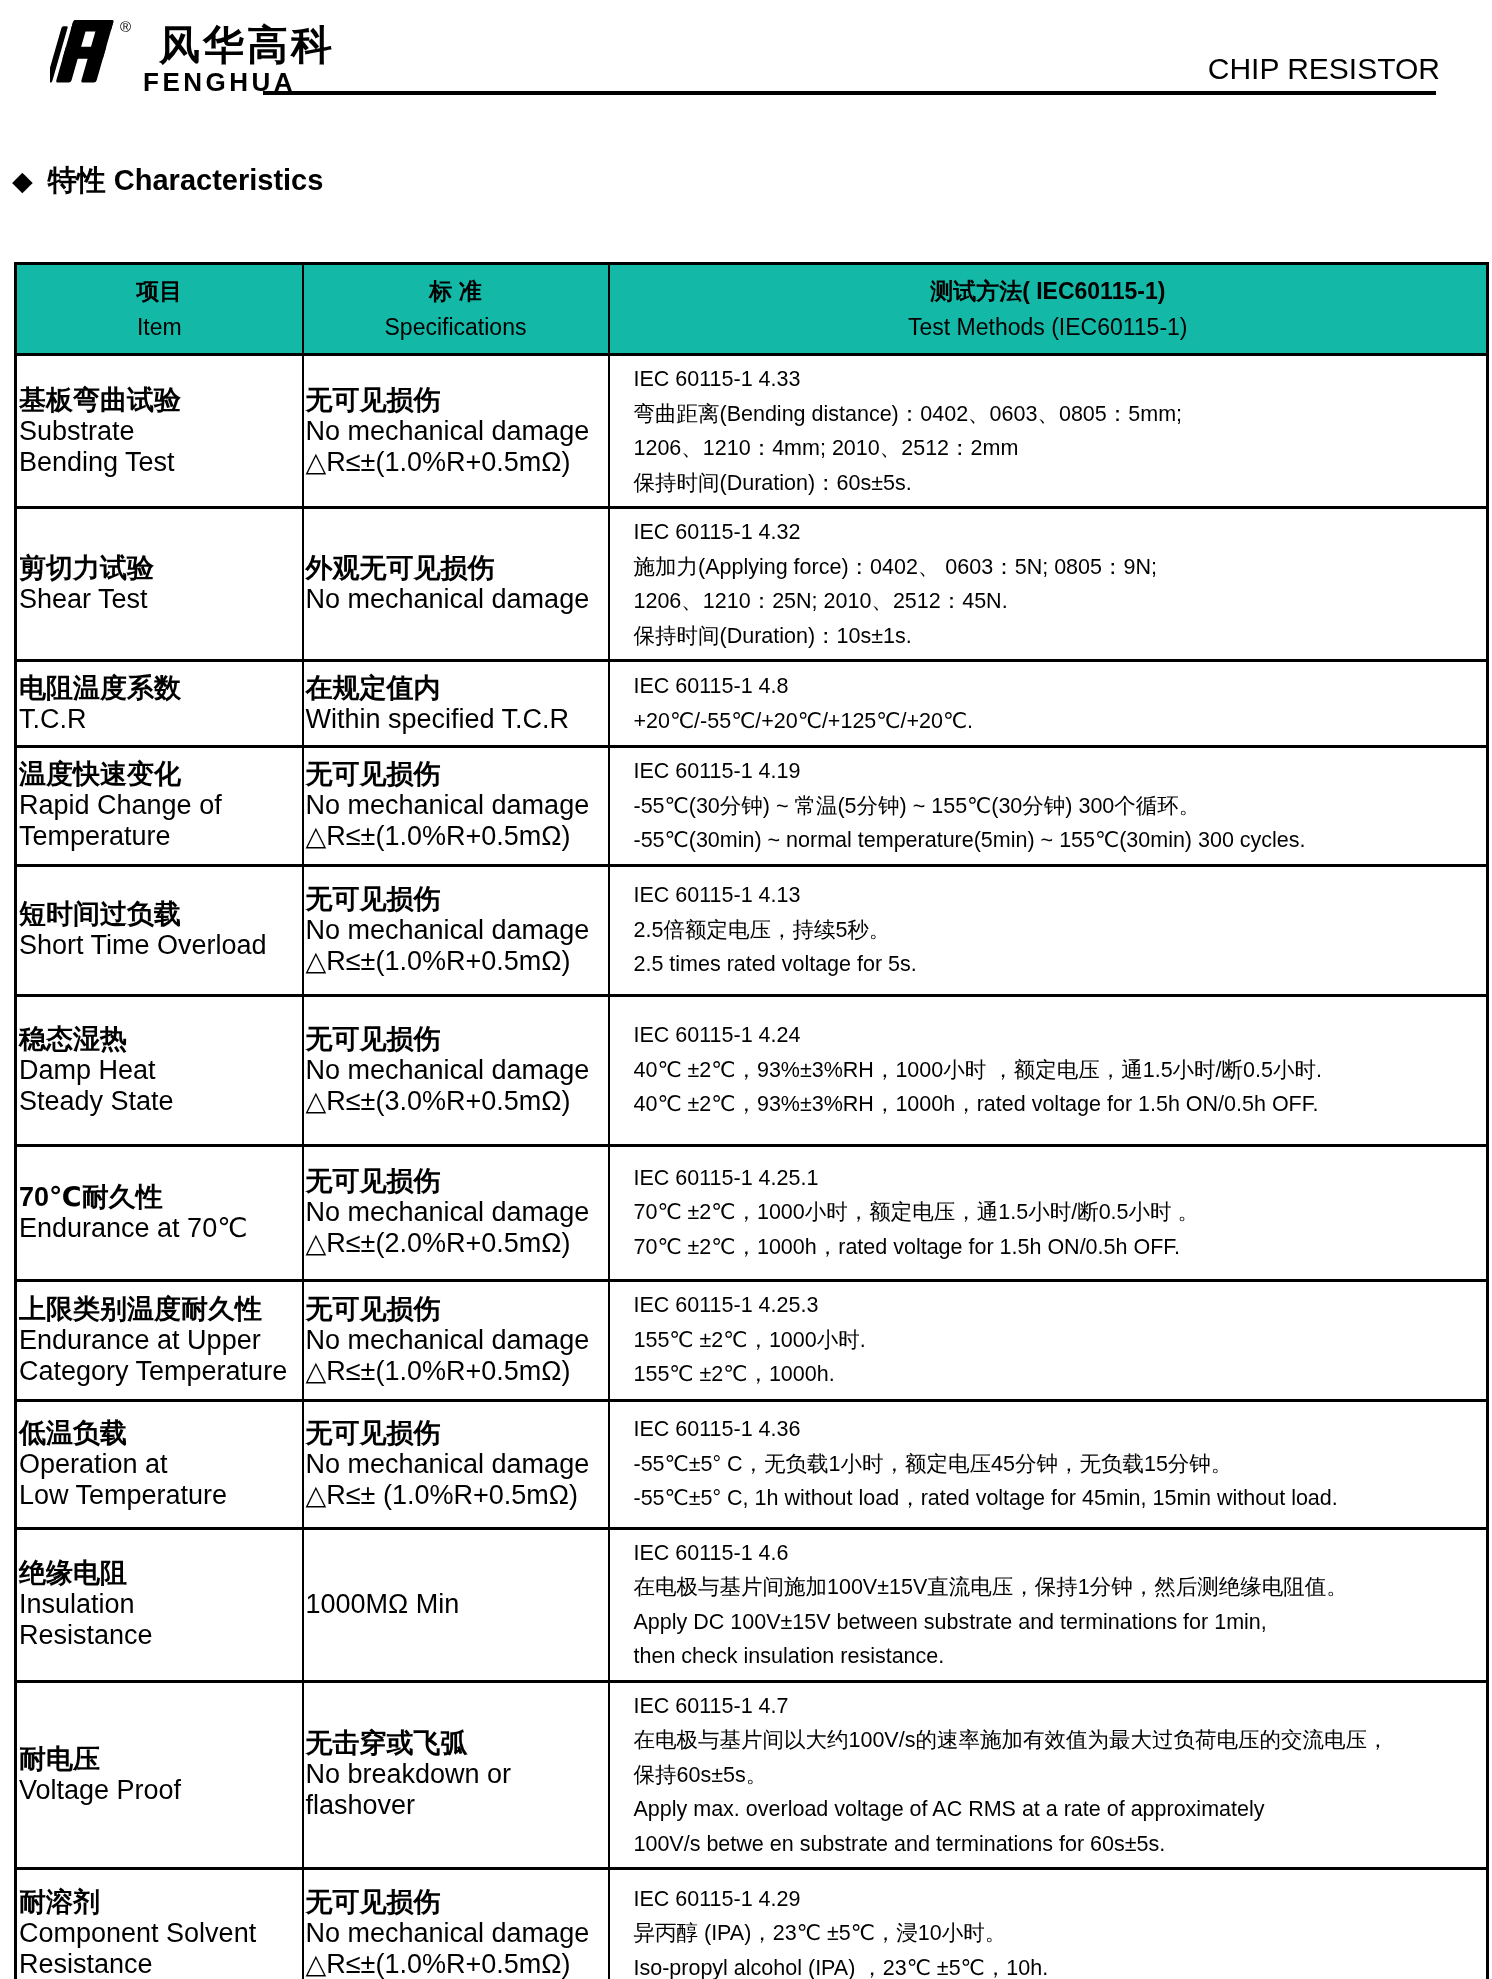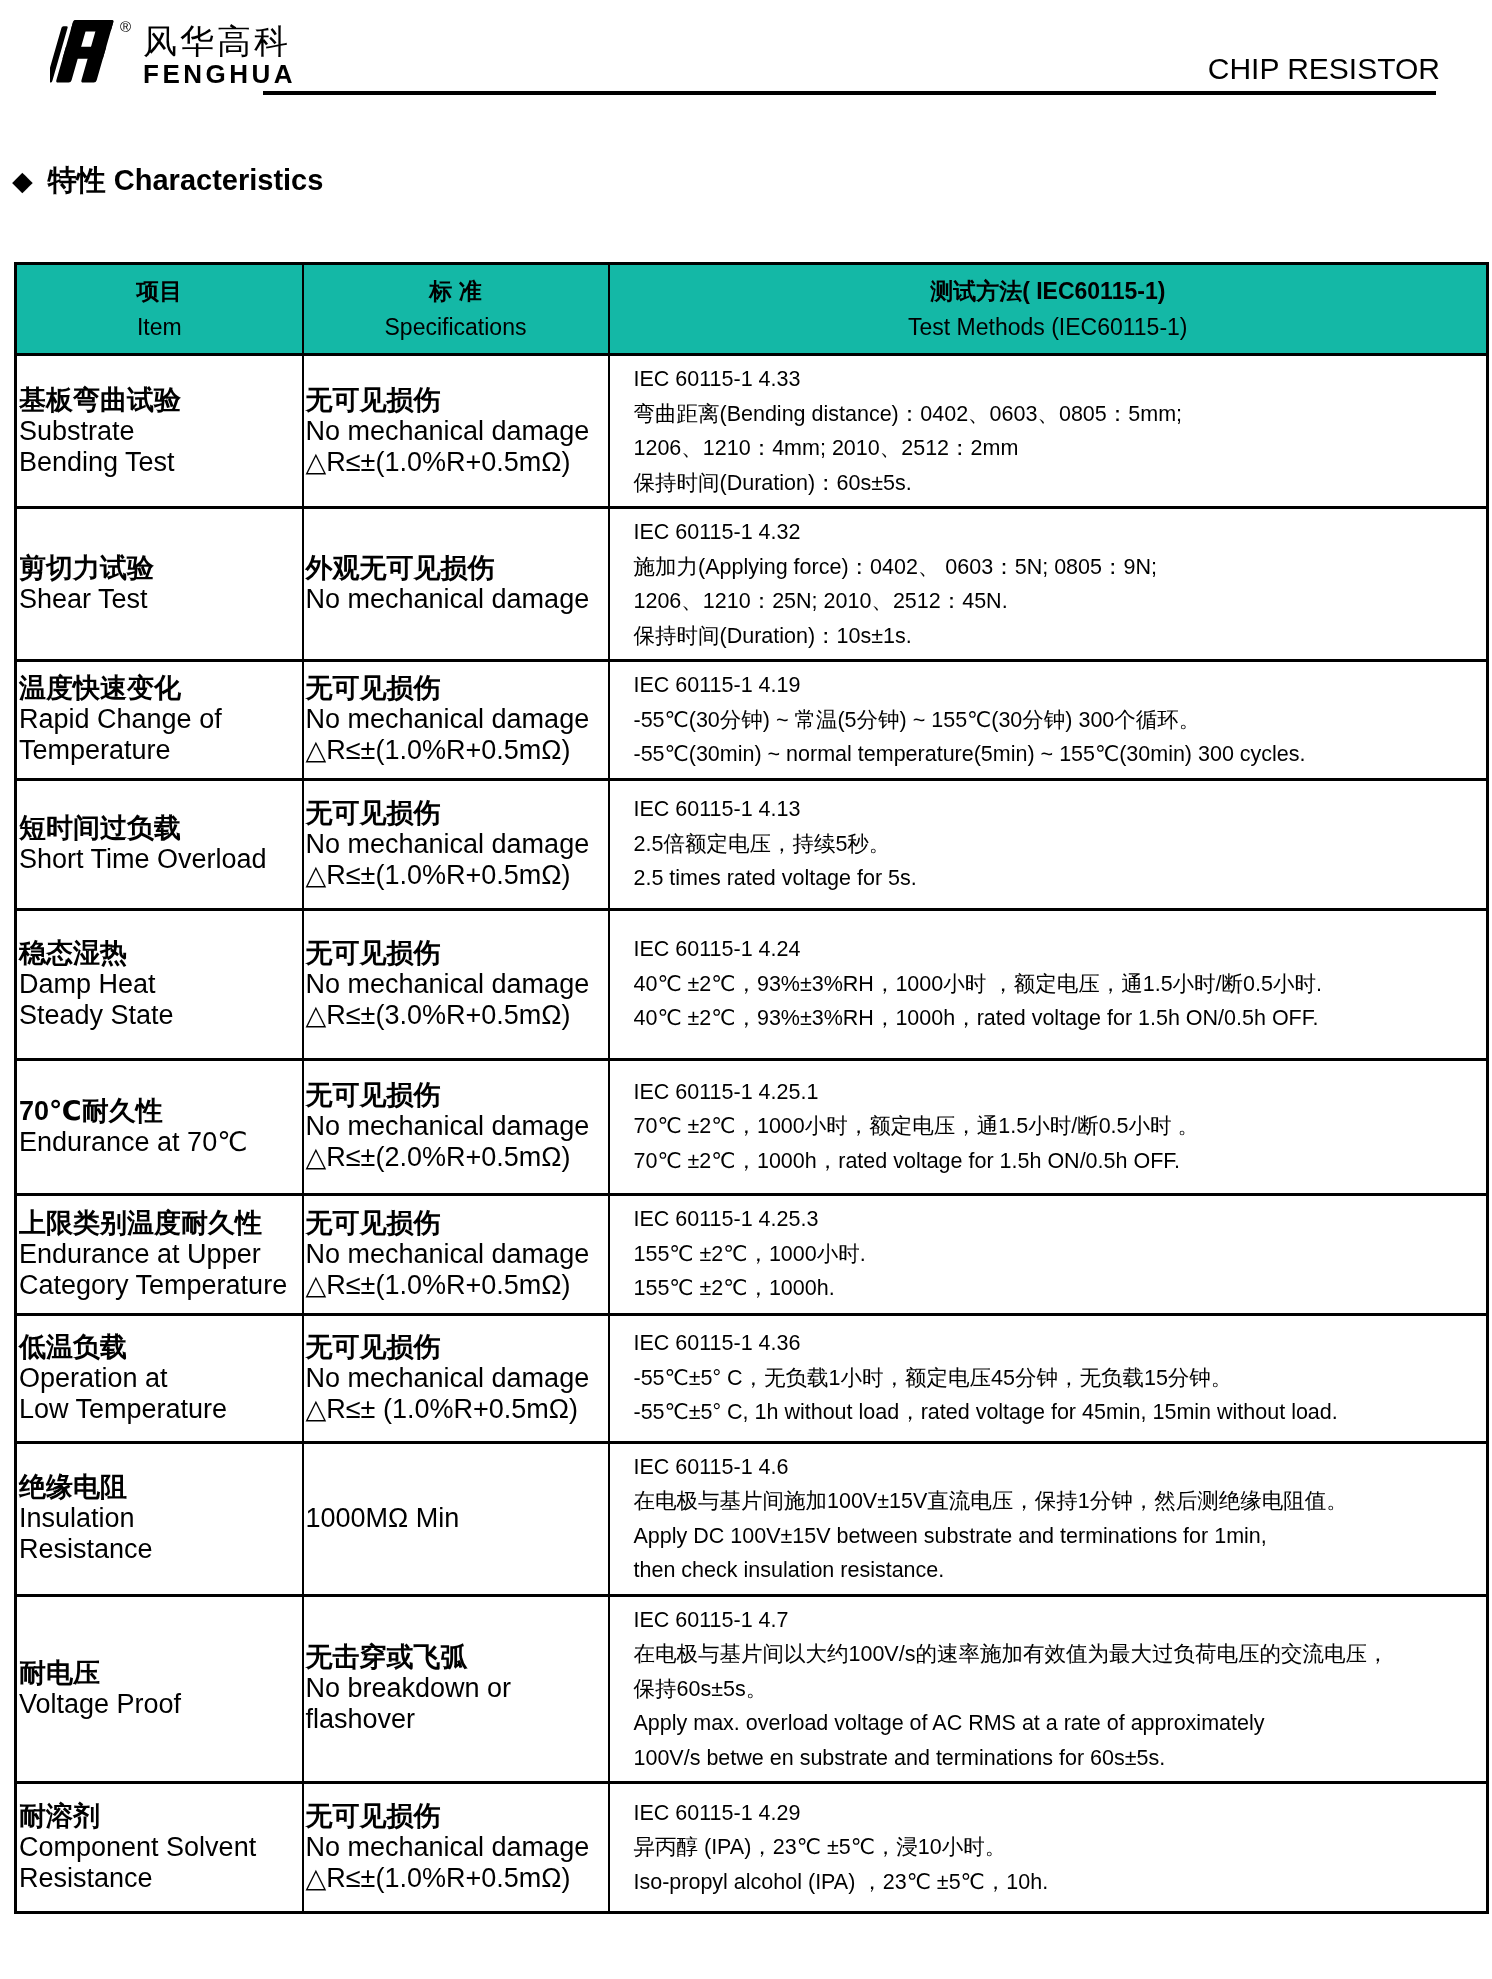--- a/index.html
+++ b/index.html
@@ -7,21 +7,21 @@
     position:relative; width:1492px; height:1979px; background:#ffffff;
     font-family:"Liberation Sans","DejaVu Sans",sans-serif; color:#000;
     overflow:hidden;
   }
 
   
   .logo-block { position:absolute; left:50px; top:12px; display:flex; align-items:flex-start; }
   .logo-mark svg { width:70px; height:80px; display:block; }
   .reg-mark { font-size:15px; margin:6px 2px 0 0; }
   .brand { margin-left:10px; margin-top:10px; }
-  .brand-cn { font-size:34px; font-weight:400; letter-spacing:3px; line-height:1.15; }
+  .brand-cn { font-size:41px; font-weight:700; letter-spacing:3px; line-height:1.15;margin-left:16px; }
   .brand-en { font-size:26px; font-weight:700; letter-spacing:3.5px; line-height:1.0; }
 
   .product-title { position:absolute; top:52px; right:52px; font-size:30px; font-weight:400; }
   .header-rule { position:absolute; top:91px; left:263px; width:1173px; height:4px; background:#000; }
 
   .section-title { position:absolute; top:161px; left:12px; font-size:29px; font-weight:700;
                    display:flex; align-items:center; gap:15px; }
   .diamond { font-size:27px; line-height:1; }
 
   .continue-note { position:absolute; top:224px; left:0; width:1280px; text-align:center; font-size:20px; }
@@ -125,20 +125,34 @@
             <div class="line cn">外观无可见损伤</div>
             <div class="line">No mechanical damage</div>
           </td>
           <td class="cell-method">
             <div class="line">IEC 60115-1 4.32</div>
             <div class="line">施加力(Applying force)：0402、 0603：5N; 0805：9N;</div>
             <div class="line">1206、1210：25N; 2010、2512：45N.</div>
             <div class="line">保持时间(Duration)：10s±1s.</div>
           </td>
         </tr>
+        <tr style="height: 86px;">
+          <td class="cell-item">
+            <div class="line cn">电阻温度系数</div>
+            <div class="line">T.C.R</div>
+          </td>
+          <td class="cell-spec">
+            <div class="line cn">在规定值内</div>
+            <div class="line">Within specified T.C.R</div>
+          </td>
+          <td class="cell-method">
+            <div class="line">IEC 60115-1 4.8</div>
+            <div class="line">+20℃/-55℃/+20℃/+125℃/+20℃.</div>
+          </td>
+        </tr>
         <tr style="height: 92px;">
           <td class="cell-item">
             <div class="line cn">温度快速变化</div>
             <div class="line">Rapid Change of</div>
             <div class="line">Temperature</div>
           </td>
           <td class="cell-spec">
             <div class="line cn">无可见损伤</div>
             <div class="line">No mechanical damage</div>
             <div class="line">△R≤±(1.0%R+0.5mΩ)</div>

